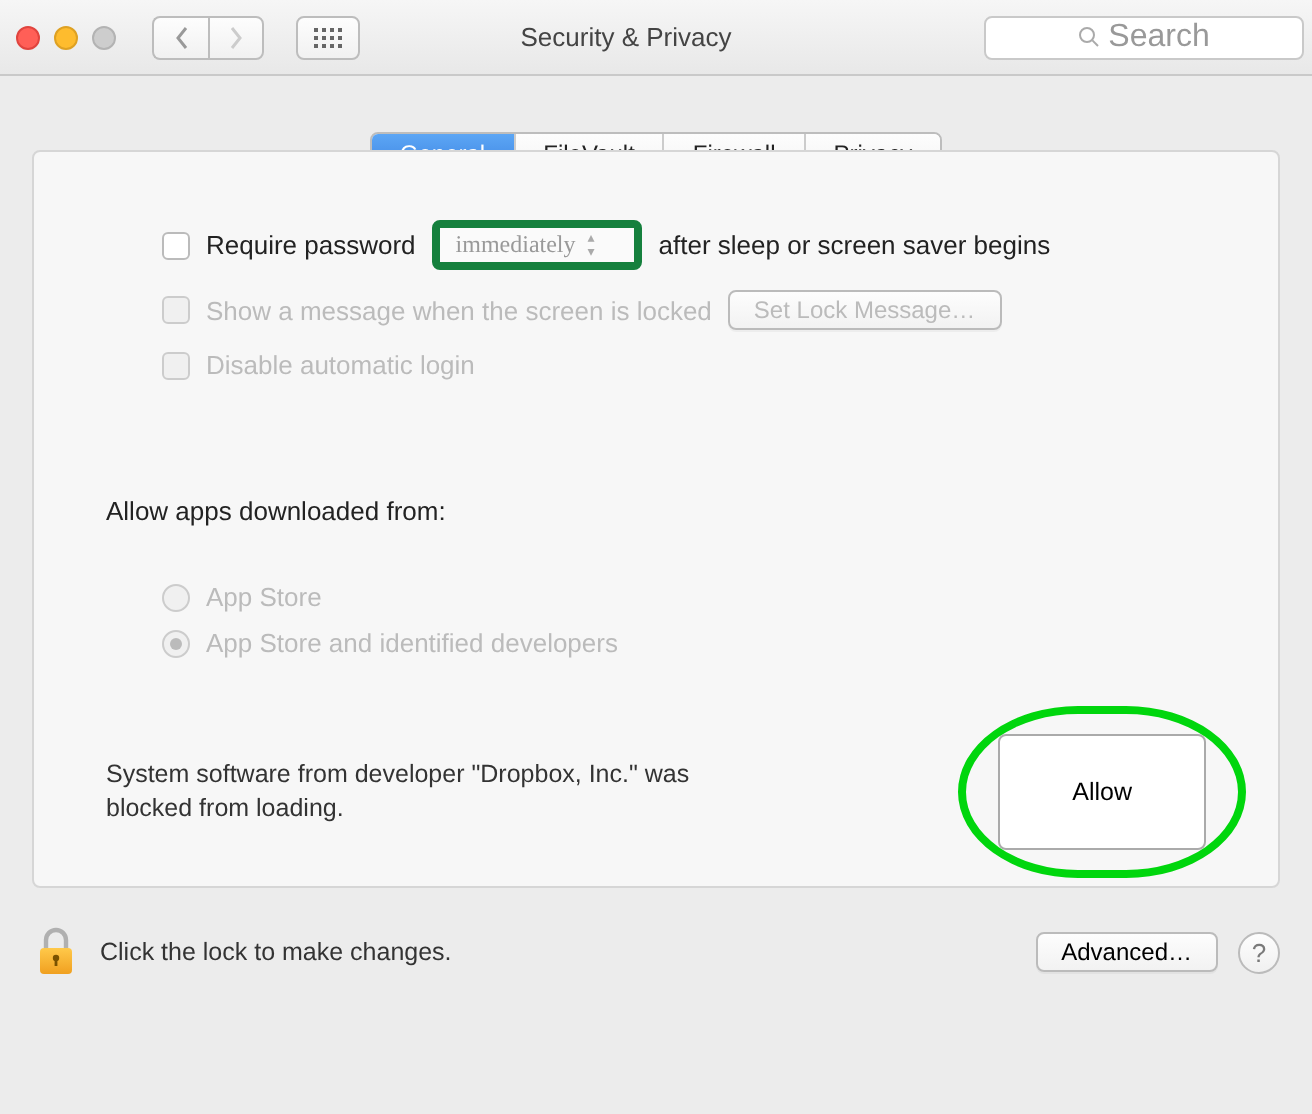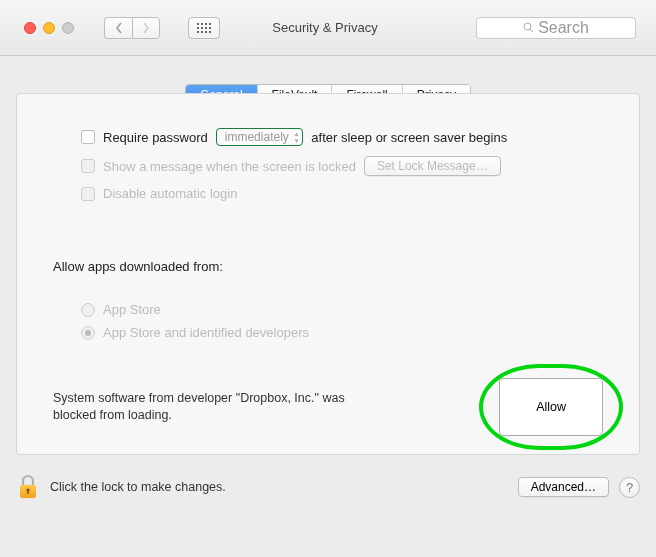--- a/index.html
+++ b/index.html
@@ -6,27 +6,27 @@
     body {
       font-family: -apple-system, "Helvetica Neue", Arial, sans-serif;
       font-size: 13px;
       background: #ececec;
       color: #222;
       width: 656px;
       height: 557px;
       overflow: hidden;
     }
     .titlebar {
-      height: 56px;
+      height: 38px;
       background: linear-gradient(#f6f6f6, #e8e8e8);
       border-bottom: 1px solid #c9c9c9;
       display: flex;
       align-items: center;
-      padding: 0 20px;
-      gap: 20px;
+      padding: 0 4px;
+      gap: 8px;
     }
     .traffic { display: flex; gap: 7px; padding: 0 4px; }
     .tl { width: 12px; height: 12px; border-radius: 50%; }
     .tl.red { background: #ff5f57; border: 0.5px solid #e0443e; }
     .tl.yellow { background: #febc2e; border: 0.5px solid #dea123; }
     .tl.green { background: #cdcdcd; border: 0.5px solid #b3b3b3; }
     .navbtns { display: flex; margin-left: 6px; }
     .navbtn {
       width: 28px; height: 22px;
       background: linear-gradient(#fdfdfd, #f1f1f1);
@@ -113,26 +113,27 @@
     .checkbox {
       width: 14px; height: 14px;
       border: 1px solid #bbb;
       border-radius: 3px;
       background: #fff;
       flex-shrink: 0;
     }
     .checkbox.disabled { background: #f0f0f0; border-color: #ccc; }
     .select-inline {
       display: inline-flex; align-items: center;
-      border: 1px solid #15803d; border-radius: 4px;
-      padding: 1px 4px 1px 8px;
+      border: 4px solid #15803d; border-radius: 4px;
+      padding: 1px 20px 1px 8px;
       font-size: 12px;
       color: #999;
       background: #fafafa;
       gap: 4px;
+      font-family: Liberation Serif, serif;
     }
     .stepper {
       display: flex; flex-direction: column;
       font-size: 7px; line-height: 7px; color: #aaa;
       margin-left: 2px;
     }
     .indent { padding-left: 28px; }
     .muted { color: #bbb; }
     .section2 { padding: 48px 36px 0; }
     .radio {

